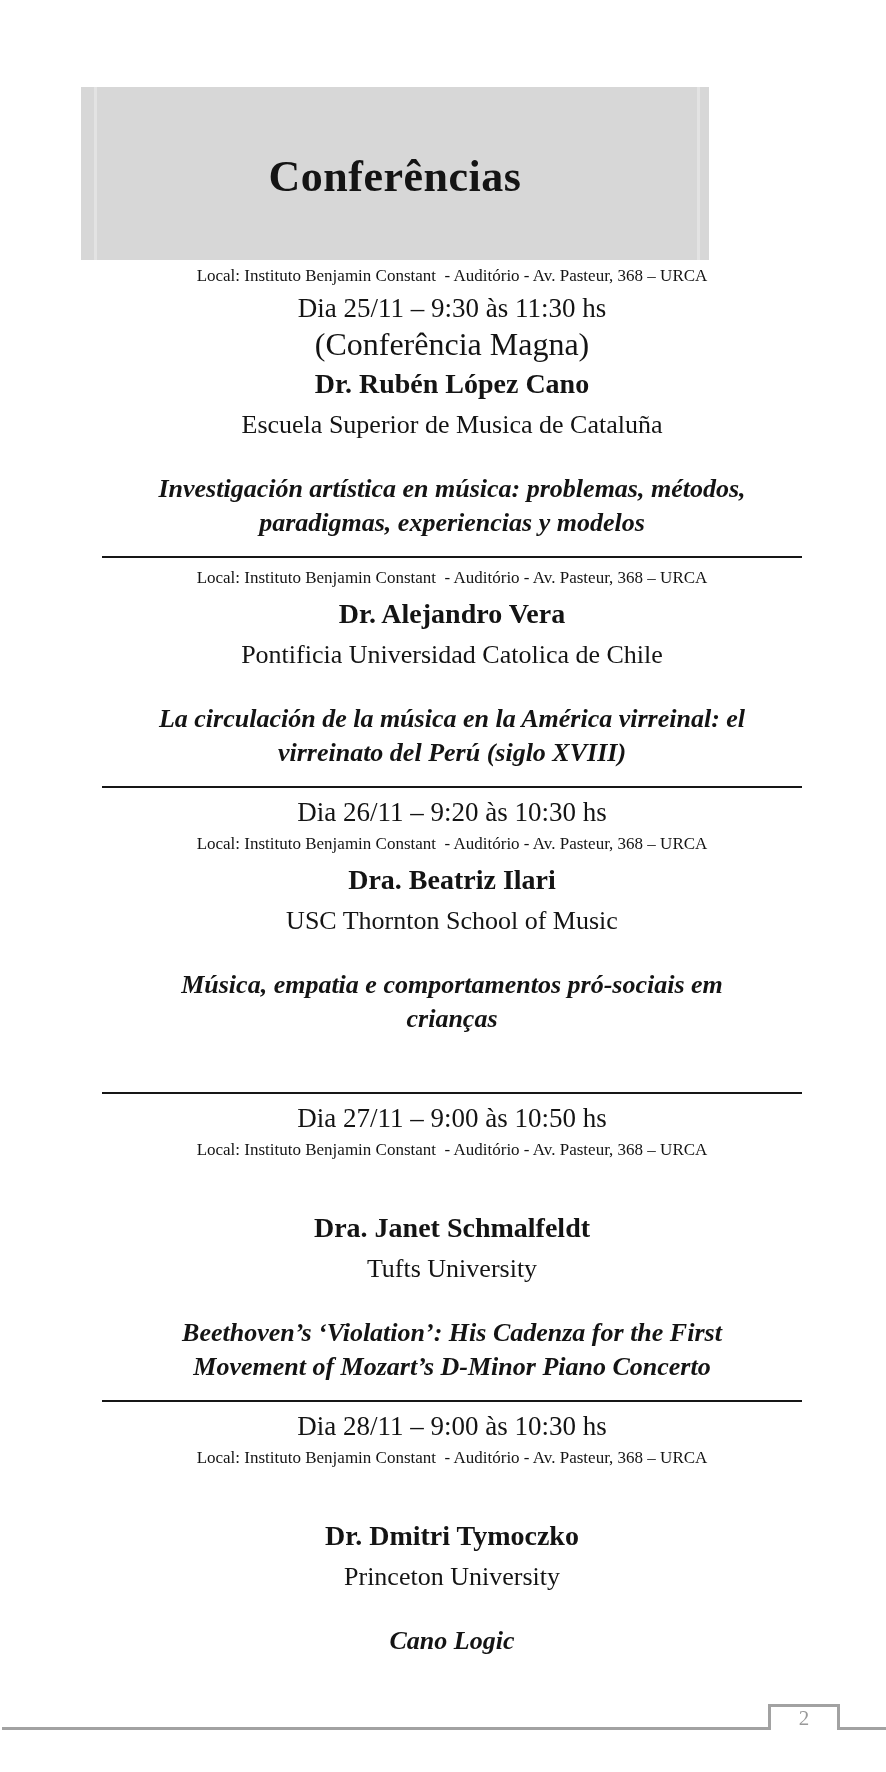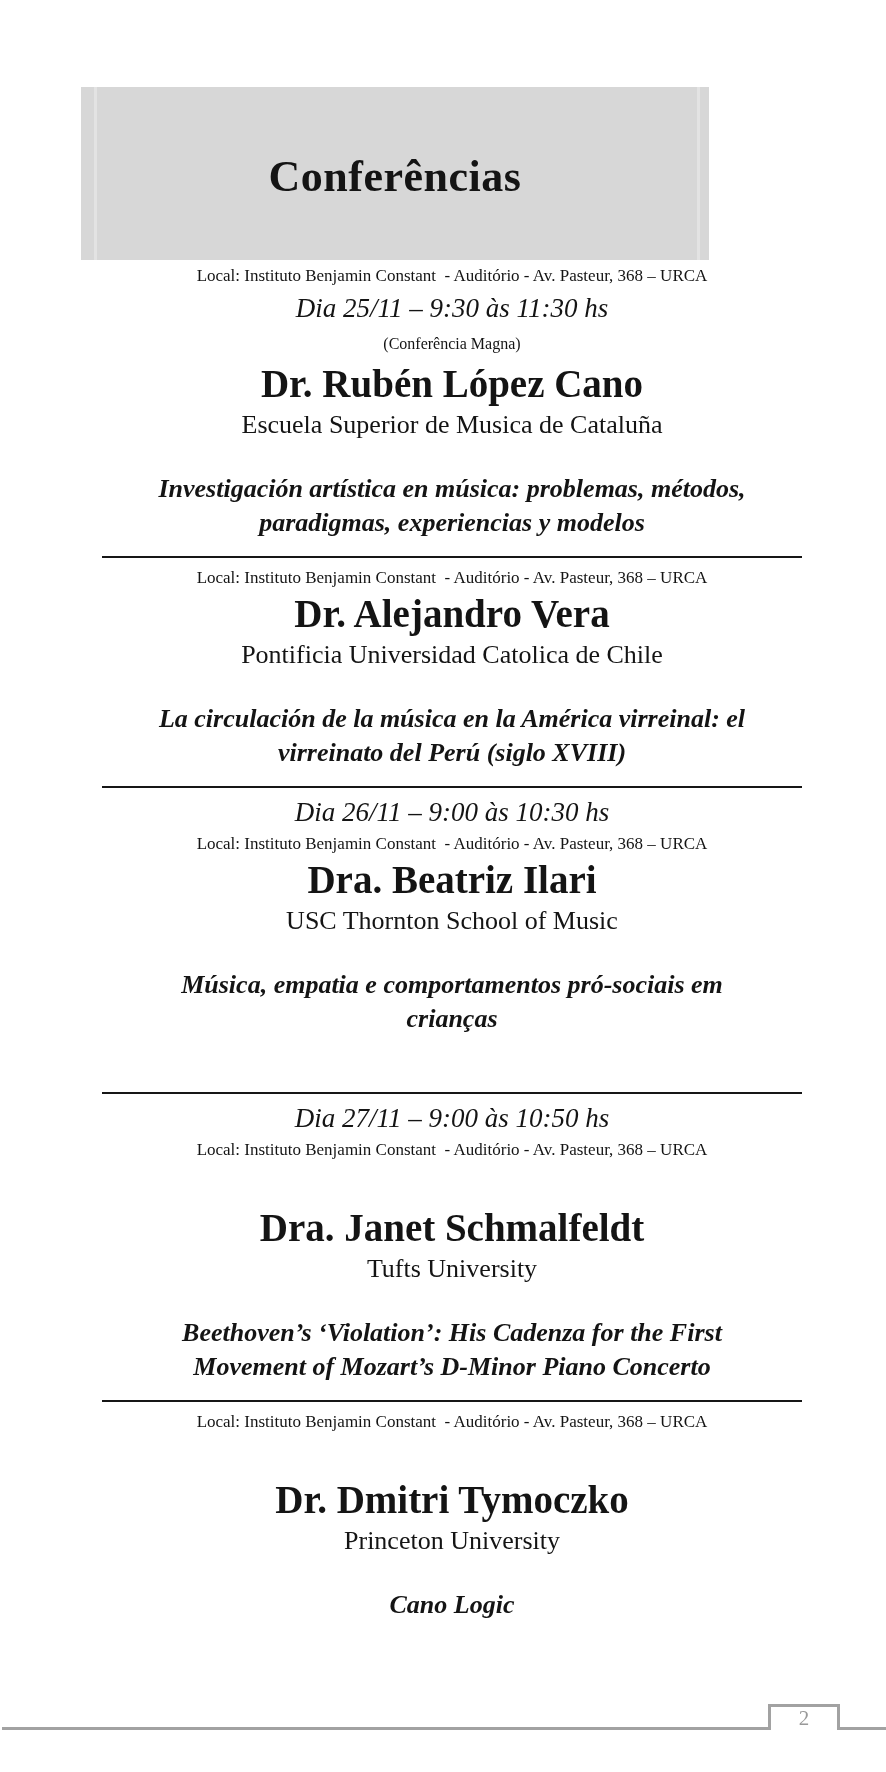--- a/index.html
+++ b/index.html
@@ -50,28 +50,27 @@
     text-align: center;
   }
   .loc {
     font-size: 17px;
     line-height: 28px;
     white-space: pre-wrap;
   }
   .date {
     font-size: 27px;
     line-height: 36px;
-    font-style: italic;
   }
   .note {
-    font-size: 16px;
+    font-size: 32px;
     line-height: 36px;
   }
   .name {
-    font-size: 39px;
+    font-size: 28px;
     font-weight: bold;
     line-height: 44px;
   }
   .affil {
     font-size: 26px;
     line-height: 38px;
   }
   .talk {
     font-size: 26px;
     font-weight: bold;
@@ -151,40 +150,41 @@
 
   <div class="entry">
     <div class="loc">Local: Instituto Benjamin Constant  - Auditório - Av. Pasteur, 368 – URCA</div>
     <div class="name">Dr. Alejandro Vera</div>
     <div class="affil">Pontificia Universidad Catolica de Chile</div>
     <div class="talk">La circulación de la música en la América virreinal: el virreinato del Perú (siglo XVIII)</div>
     <div class="divider"></div>
   </div>
 
   <div class="entry">
-    <div class="date">Dia 26/11 – 9:00 às 10:30 hs</div>
+    <div class="date">Dia 26/11 – 9:20 às 10:30 hs</div>
     <div class="loc">Local: Instituto Benjamin Constant  - Auditório - Av. Pasteur, 368 – URCA</div>
     <div class="name">Dra. Beatriz Ilari</div>
     <div class="affil">USC Thornton School of Music</div>
     <div class="talk">Música, empatia e comportamentos pró-sociais em crianças</div>
     <div class="gap-pre-divider"></div>
     <div class="divider"></div>
   </div>
 
   <div class="entry">
     <div class="date">Dia 27/11 – 9:00 às 10:50 hs</div>
     <div class="loc">Local: Instituto Benjamin Constant  - Auditório - Av. Pasteur, 368 – URCA</div>
     <div class="gap-lg"></div>
     <div class="name">Dra. Janet Schmalfeldt</div>
     <div class="affil">Tufts University</div>
     <div class="talk">Beethoven’s ‘Violation’: His Cadenza for the First Movement of Mozart’s D-Minor Piano Concerto</div>
     <div class="divider"></div>
   </div>
 
   <div class="entry">
+    <div class="date">Dia 28/11 – 9:00 às 10:30 hs</div>
     <div class="loc">Local: Instituto Benjamin Constant  - Auditório - Av. Pasteur, 368 – URCA</div>
     <div class="gap-lg"></div>
     <div class="name">Dr. Dmitri Tymoczko</div>
     <div class="affil">Princeton University</div>
     <div class="talk">Cano Logic</div>
   </div>
 
 </div>
 
 <div class="footer-line-left"></div>

